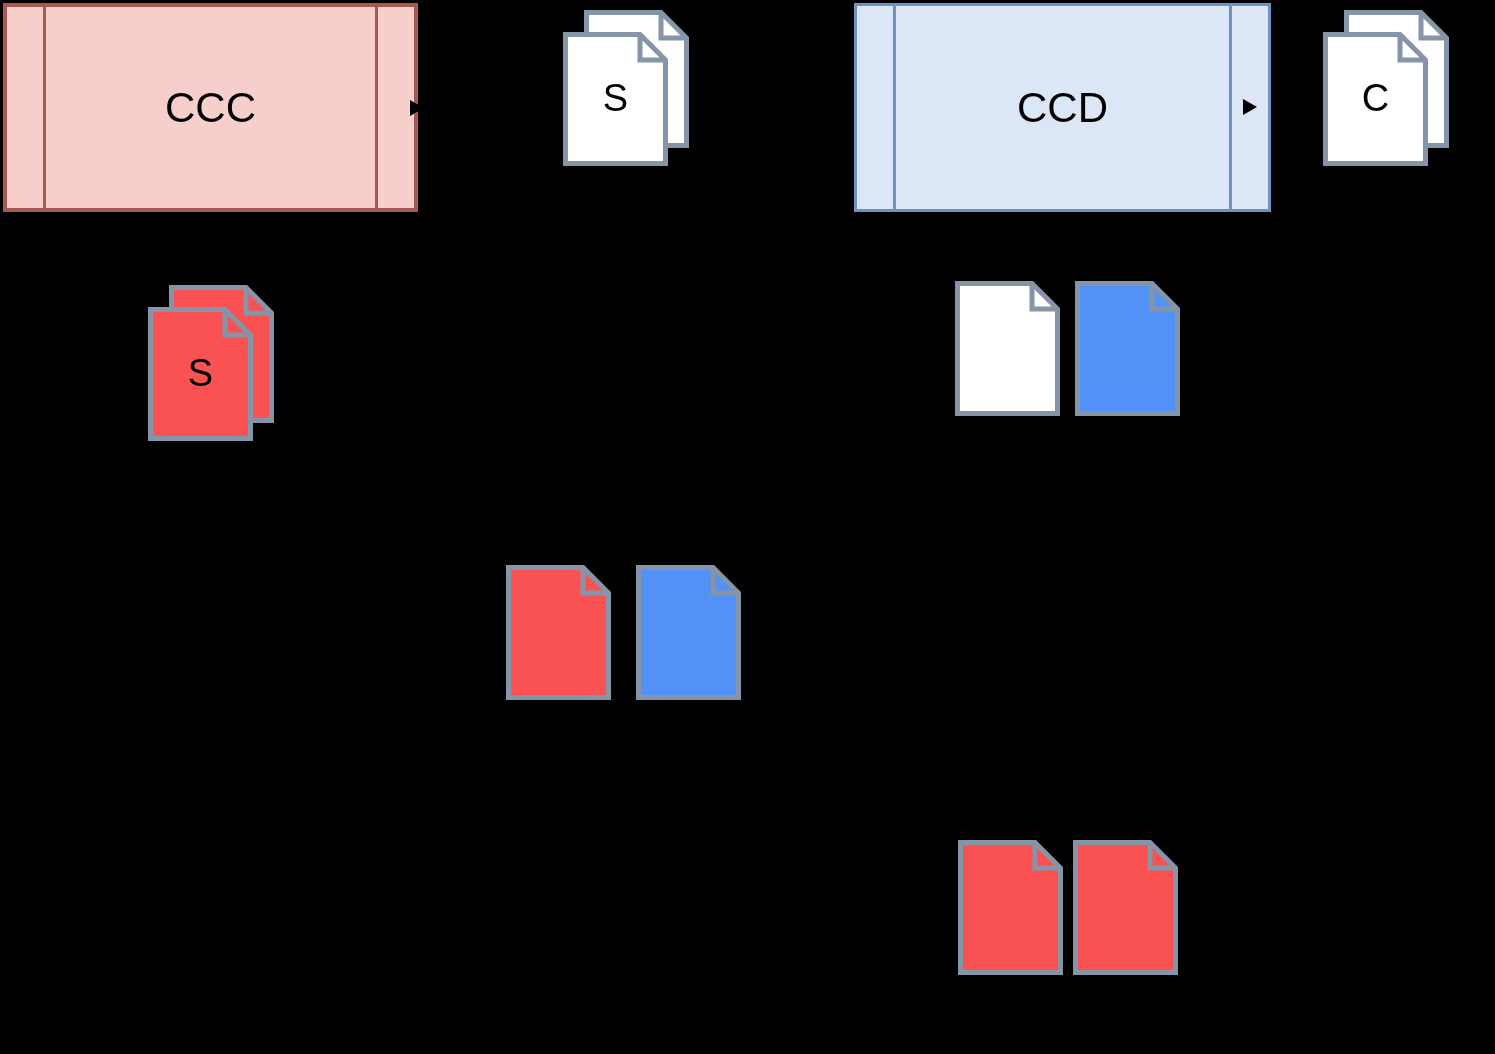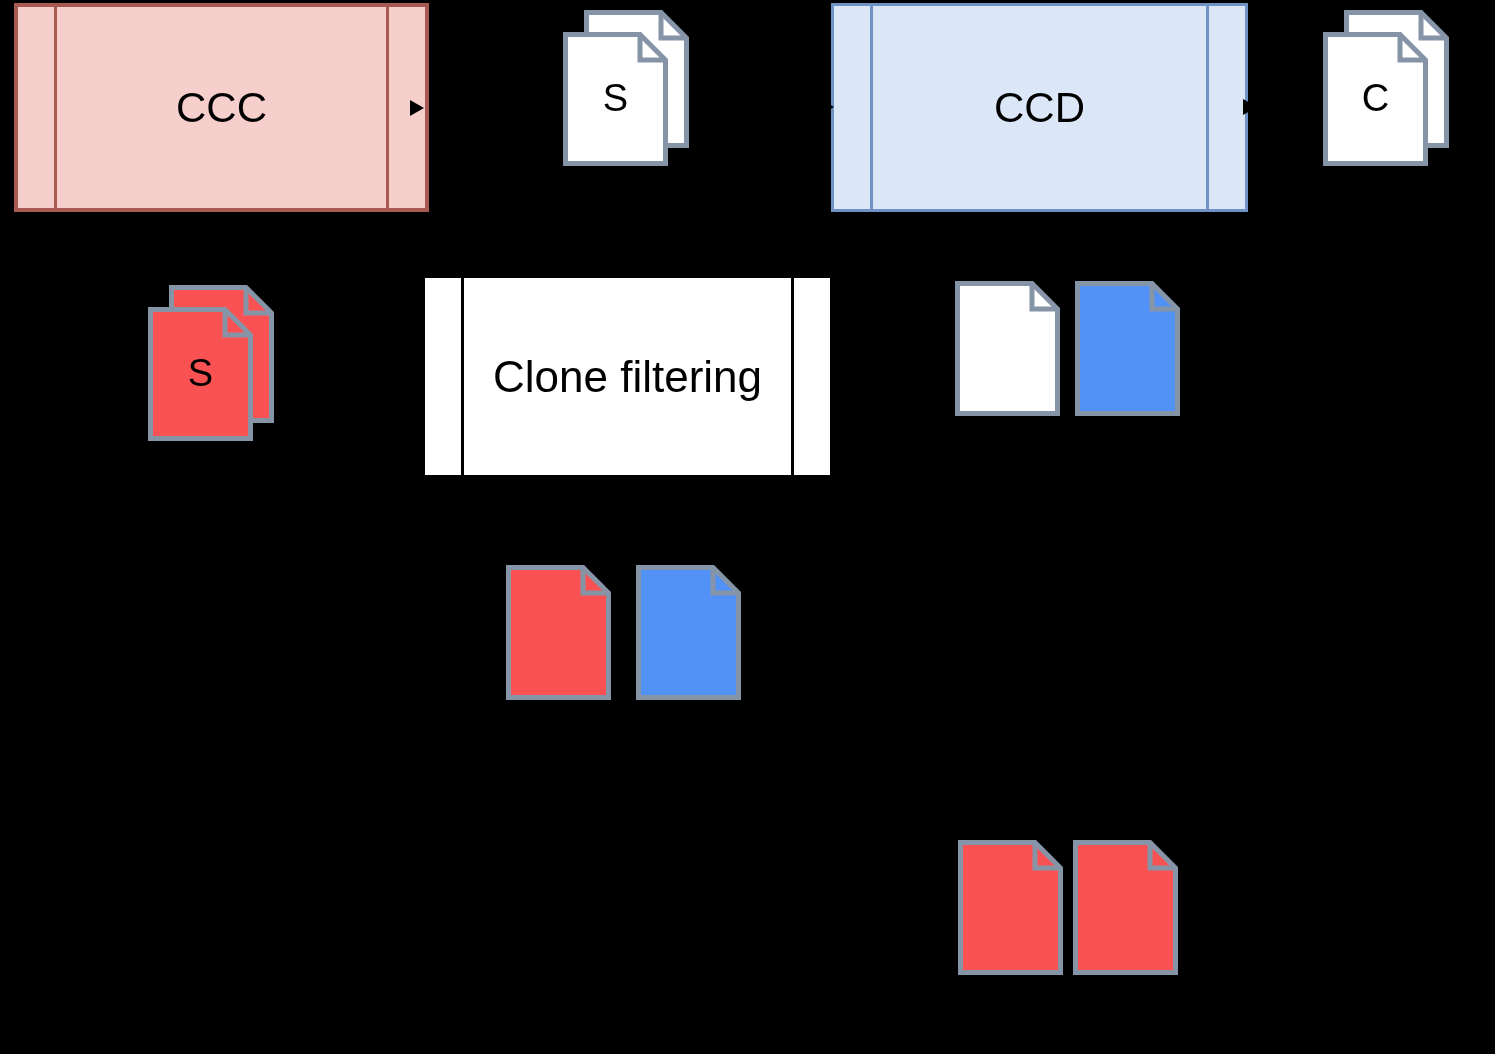--- a/index.html
+++ b/index.html
@@ -29,22 +29,22 @@
   .sub .vline.l { left: 36px; }
   .sub .vline.r { right: 36px; }
   .boxlabel {
     color: #000;
     font-size: 42px;
     line-height: 1;
     white-space: nowrap;
   }
   .boxlabel.big { font-size: 44px; }
 
-  #box-ccc        { left: 14px;   top: 3px;   width: 415px; height: 209px; border-width: 4px; }
-  #box-ccd        { left: 831px; top: 3px;   width: 417px; height: 209px; border-width: 3px; }
+  #box-ccc        { left: 3px;   top: 3px;   width: 415px; height: 209px; border-width: 4px; }
+  #box-ccd        { left: 854px; top: 3px;   width: 417px; height: 209px; border-width: 3px; }
   #box-clone      { left: 422px; top: 275px; width: 411px; height: 203px; border-width: 3px; }
   #box-validation { left: 418px; top: 798px; width: 415px; height: 208px; border-width: 4px; }
 
   
   .docgroup { position: absolute; }
   .docgroup svg { display: block; }
   .doclabel {
     position: absolute;
     display: flex;
     align-items: center;
@@ -97,25 +97,20 @@
     <span class="vline r" style="background-color: rgb(168, 90, 82);"></span>
     <span class="boxlabel">CCC</span>
   </div>
 
   <div id="box-ccd" class="sub" style="background-color: rgb(219, 230, 246); border-color: rgb(110, 146, 196);">
     <span class="vline l" style="background-color: rgb(110, 146, 196);"></span>
     <span class="vline r" style="background-color: rgb(110, 146, 196);"></span>
     <span class="boxlabel">CCD</span>
   </div>
 
-  <div id="box-clone" class="sub" style="background-color: rgb(255, 255, 255); border-color: rgb(0, 0, 0);">
-    <span class="vline l" style="background-color: rgb(0, 0, 0);"></span>
-    <span class="vline r" style="background-color: rgb(0, 0, 0);"></span>
-    <span class="boxlabel big">Clone filtering</span>
-  </div>
 
 
   <div id="docs-s-top" class="docgroup stack">
     <svg width="126" height="156" viewBox="0 0 126 156" aria-hidden="true">
       <path d="M23.5,2.5 H98 L123.5,28 V135.5 H23.5 Z" stroke-width="5" stroke-linejoin="miter" style="fill: rgb(255, 255, 255); stroke: rgb(134, 148, 168);"></path>
       <path d="M98,2.5 V28 H123.5" fill="none" stroke-width="5" style="stroke: rgb(134, 148, 168);"></path>
       <path d="M2.5,24.5 H77 L102.5,50 V153.5 H2.5 Z" stroke-width="5" stroke-linejoin="miter" style="fill: rgb(255, 255, 255); stroke: rgb(134, 148, 168);"></path>
       <path d="M77,24.5 V50 H102.5" fill="none" stroke-width="5" style="stroke: rgb(134, 148, 168);"></path>
     </svg>
     <span class="doclabel">S</span>

